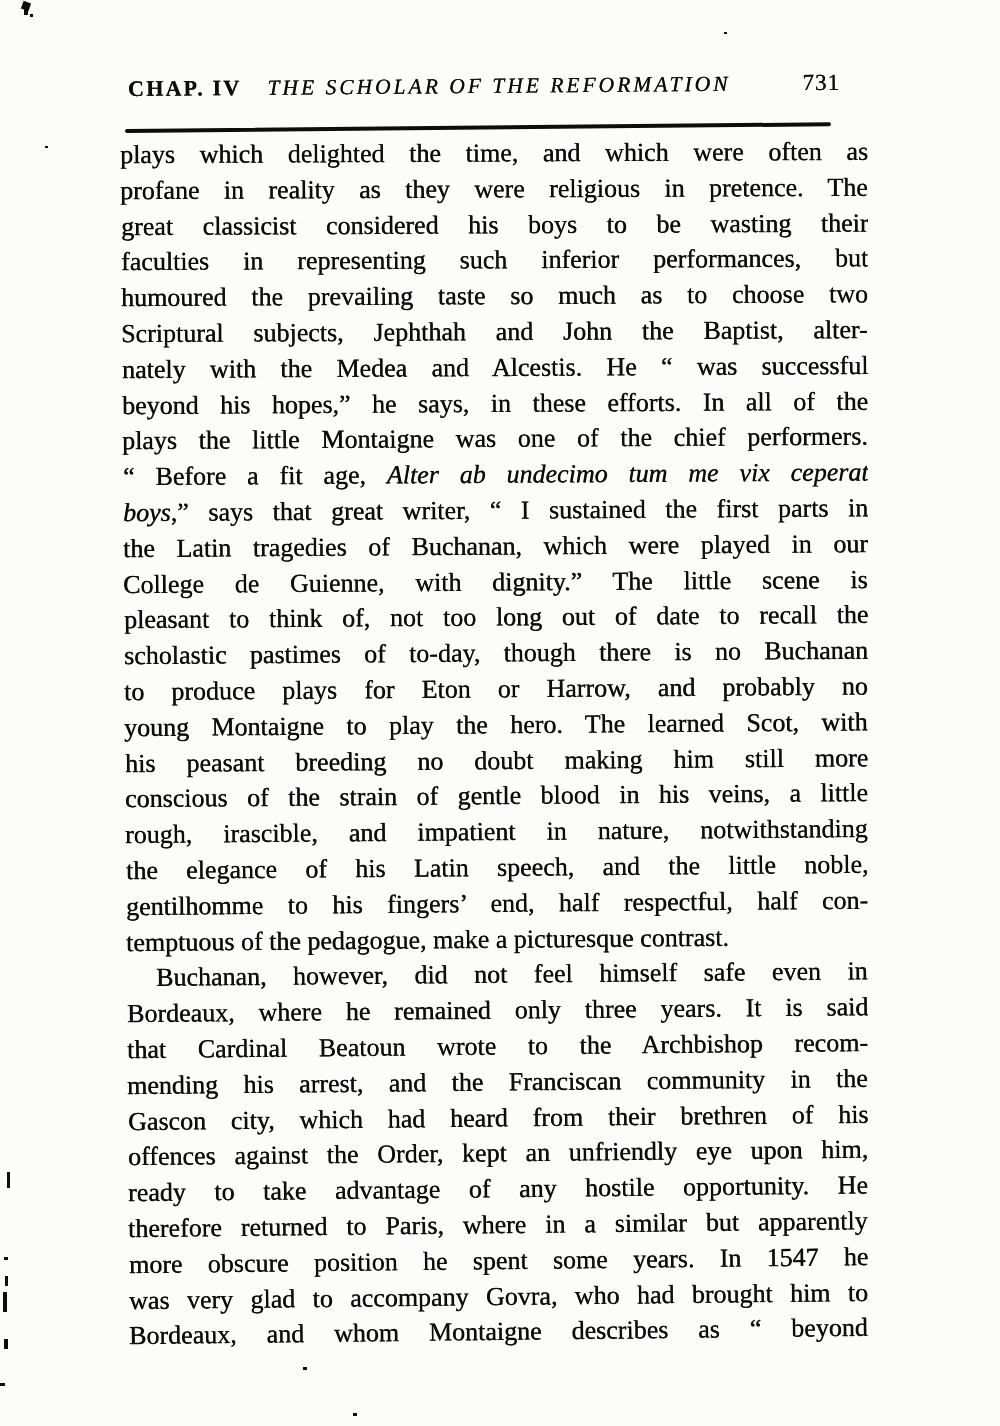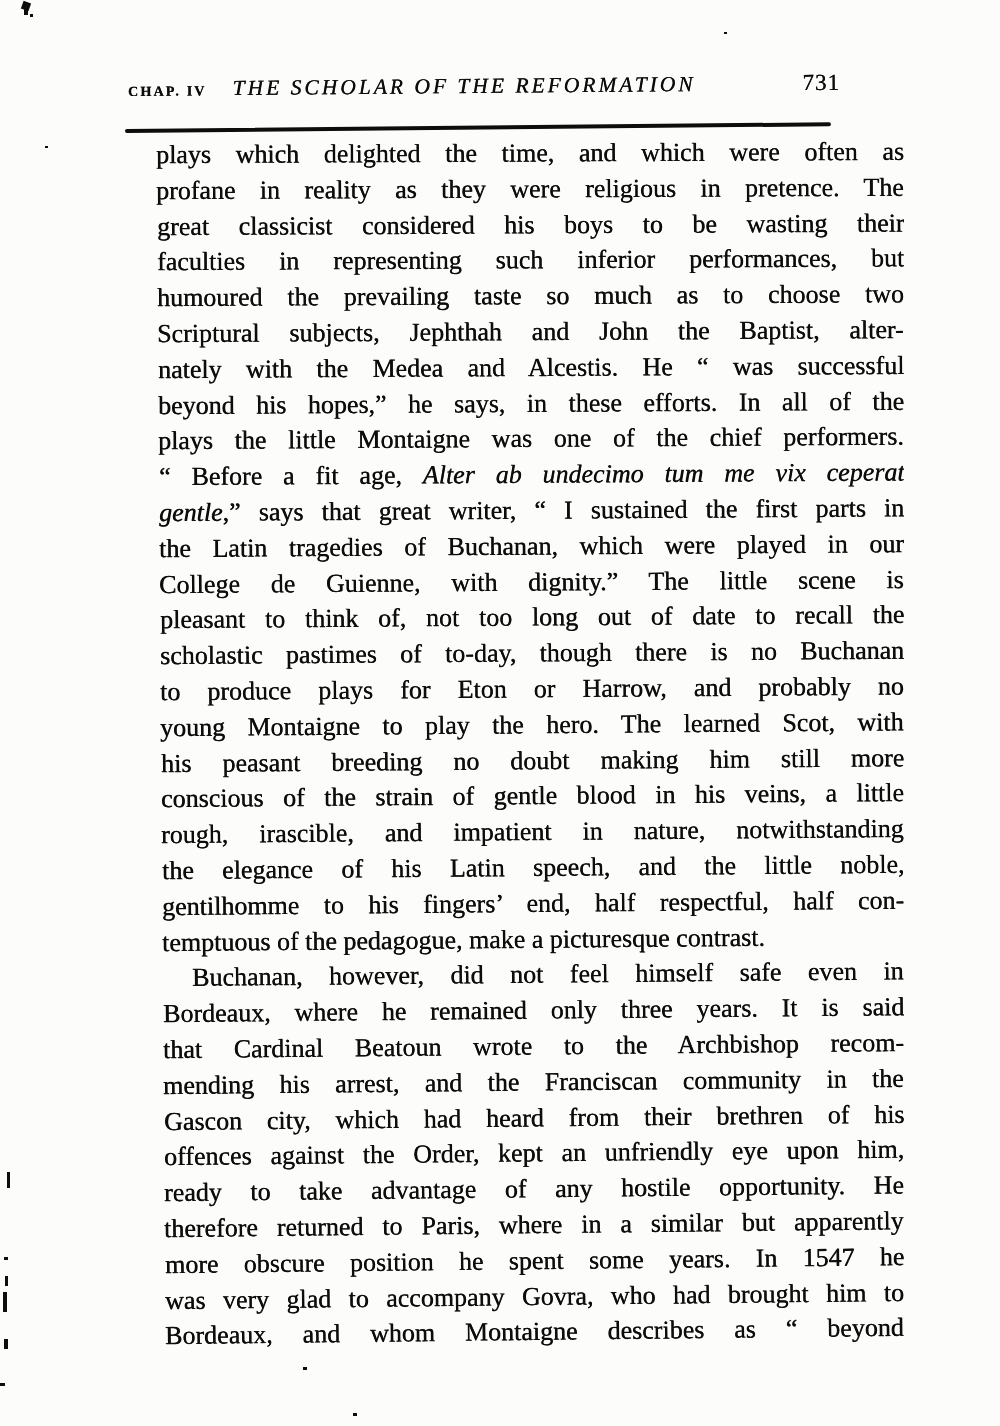--- a/index.html
+++ b/index.html
@@ -22,21 +22,21 @@
     left: 128px;
     top: 76px;
     width: 712px;
     display: flex;
     align-items: baseline;
     transform: rotate(-0.5deg);
     transform-origin: left center;
     white-space: nowrap;
   }
   .chapter-label {
-    font-size: 14px;
+    font-size: 22px;
     letter-spacing: 2.2px;
     font-weight: bold;
     text-shadow: 0.3px 0 0 currentColor;
   }
   .running-title {
     font-size: 21.5px;
     font-style: italic;
     letter-spacing: 3px;
     margin-left: 26px;
     text-shadow: 0.3px 0 0 currentColor;
@@ -56,21 +56,20 @@
     background: var(--ink);
     border-radius: 2px;
     transform: rotate(-0.55deg);
     transform-origin: left center;
   }
   .body-text {
     position: absolute;
     left: 120px;
     top: 137px;
     width: 748px;
-    margin-left: 36px;
   }
   .line {
     line-height: 35.8px;
     height: 35.8px;
     font-size: 26px;
     text-align: justify;
     text-align-last: justify;
     overflow: hidden;
     white-space: normal;
     text-shadow: 0.35px 0.25px 0 currentColor;
@@ -100,21 +99,21 @@
     <div class="line" style="transform: rotate(-0.25deg); transform-origin: left center; margin-left: 0px;"><span>plays which delighted the time, and which were often as</span></div>
     <div class="line" style="transform: rotate(-0.262deg); transform-origin: left center; margin-left: 0.28px;"><span>profane in reality as they were religious in pretence.  The</span></div>
     <div class="line" style="transform: rotate(-0.274deg); transform-origin: left center; margin-left: 0.56px;"><span>great classicist considered his boys to be wasting their</span></div>
     <div class="line" style="transform: rotate(-0.286deg); transform-origin: left center; margin-left: 0.84px;"><span>faculties in representing such inferior performances, but</span></div>
     <div class="line" style="transform: rotate(-0.298deg); transform-origin: left center; margin-left: 1.12px;"><span>humoured the prevailing taste so much as to choose two</span></div>
     <div class="line" style="transform: rotate(-0.31deg); transform-origin: left center; margin-left: 1.4px;"><span>Scriptural subjects, Jephthah and John the Baptist, alter-</span></div>
     <div class="line" style="transform: rotate(-0.322deg); transform-origin: left center; margin-left: 1.68px;"><span>nately with the Medea and Alcestis.  He “ was successful</span></div>
     <div class="line" style="transform: rotate(-0.334deg); transform-origin: left center; margin-left: 1.96px;"><span>beyond his hopes,” he says, in these efforts.  In all of the</span></div>
     <div class="line" style="transform: rotate(-0.346deg); transform-origin: left center; margin-left: 2.24px;"><span>plays the little Montaigne was one of the chief performers.</span></div>
     <div class="line" style="transform: rotate(-0.358deg); transform-origin: left center; margin-left: 2.52px;"><span>“ Before a fit age, </span><span class="it">Alter ab undecimo tum me vix ceperat</span></div>
-    <div class="line" style="transform: rotate(-0.37deg); transform-origin: left center; margin-left: 2.8px;"><span class="it">gentle</span><span>,” says that great writer, “ I sustained the first parts in</span></div>
+    <div class="line" style="transform: rotate(-0.37deg); transform-origin: left center; margin-left: 2.8px;"><span class="it">boys</span><span>,” says that great writer, “ I sustained the first parts in</span></div>
     <div class="line" style="transform: rotate(-0.382deg); transform-origin: left center; margin-left: 3.08px;"><span>the Latin tragedies of Buchanan, which were played in our</span></div>
     <div class="line" style="transform: rotate(-0.394deg); transform-origin: left center; margin-left: 3.36px;"><span>College de Guienne, with dignity.”   The little scene is</span></div>
     <div class="line" style="transform: rotate(-0.406deg); transform-origin: left center; margin-left: 3.64px;"><span>pleasant to think of, not too long out of date to recall the</span></div>
     <div class="line" style="transform: rotate(-0.418deg); transform-origin: left center; margin-left: 3.92px;"><span>scholastic pastimes of to-day, though there is no Buchanan</span></div>
     <div class="line" style="transform: rotate(-0.43deg); transform-origin: left center; margin-left: 4.2px;"><span>to produce plays for Eton or Harrow, and probably no</span></div>
     <div class="line" style="transform: rotate(-0.442deg); transform-origin: left center; margin-left: 4.48px;"><span>young Montaigne to play the hero.   The learned Scot, with</span></div>
     <div class="line" style="transform: rotate(-0.454deg); transform-origin: left center; margin-left: 4.76px;"><span>his peasant breeding no doubt making him still more</span></div>
     <div class="line" style="transform: rotate(-0.466deg); transform-origin: left center; margin-left: 5.04px;"><span>conscious of the strain of gentle blood in his veins, a little</span></div>
     <div class="line" style="transform: rotate(-0.478deg); transform-origin: left center; margin-left: 5.32px;"><span>rough, irascible, and impatient in nature, notwithstanding</span></div>
     <div class="line" style="transform: rotate(-0.49deg); transform-origin: left center; margin-left: 5.6px;"><span>the elegance of his Latin speech, and the little noble,</span></div>

